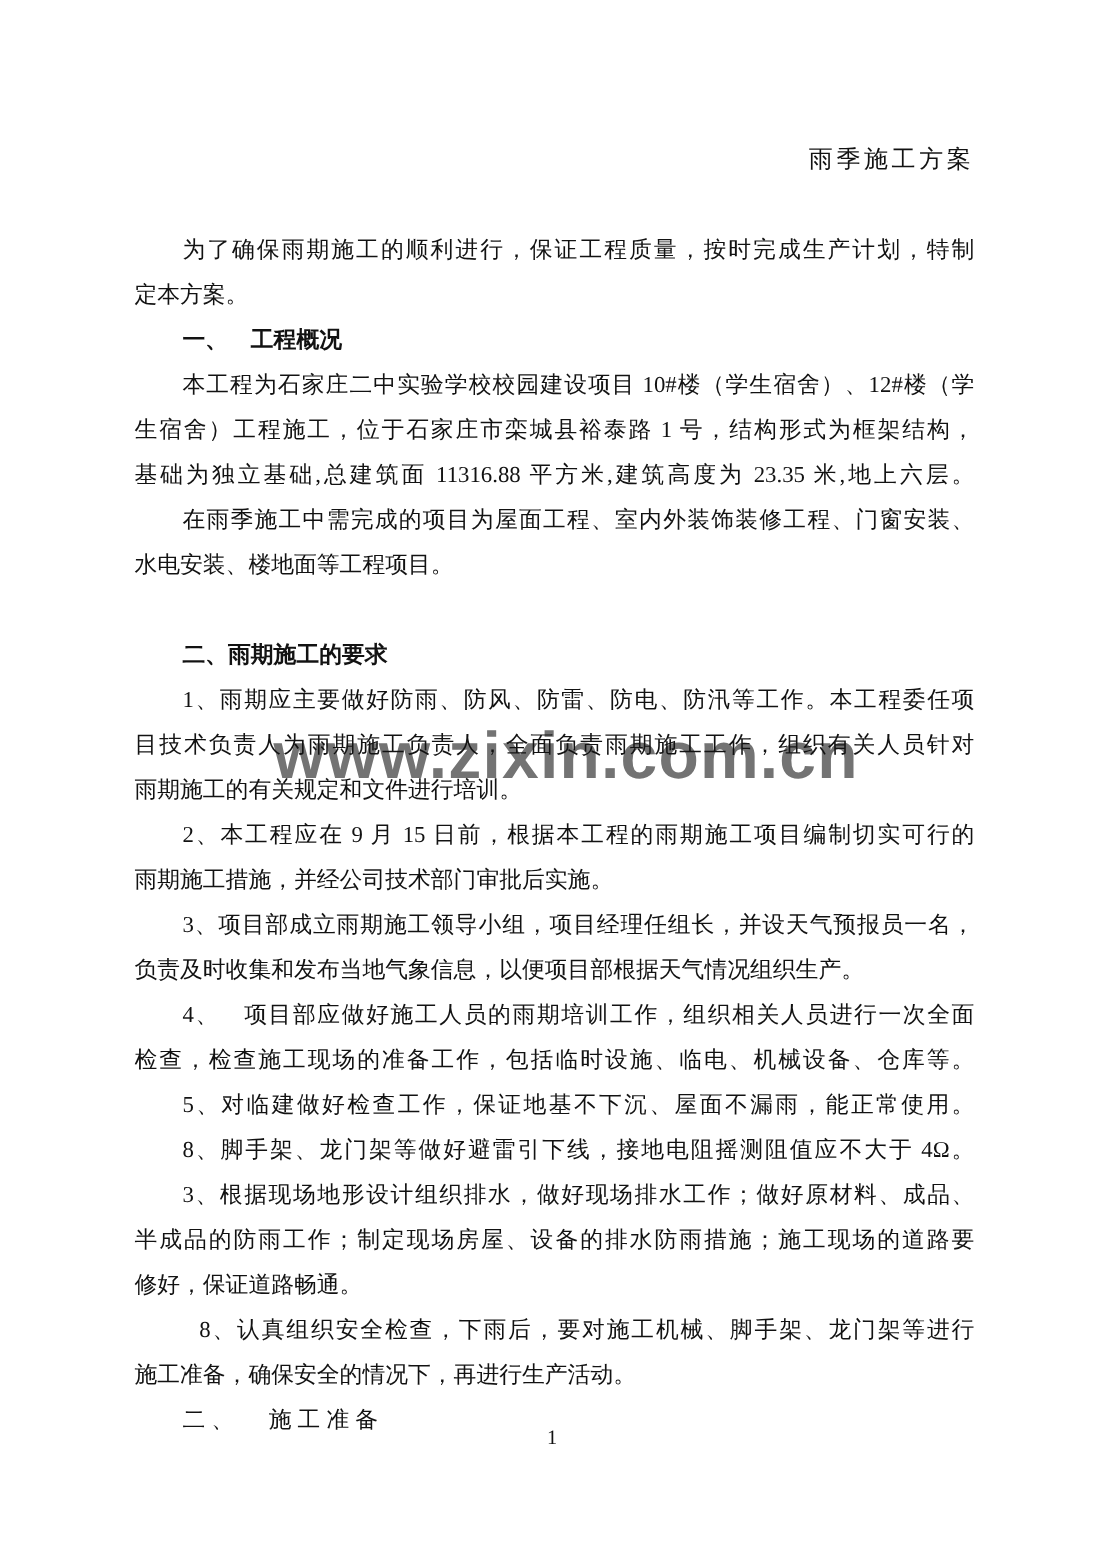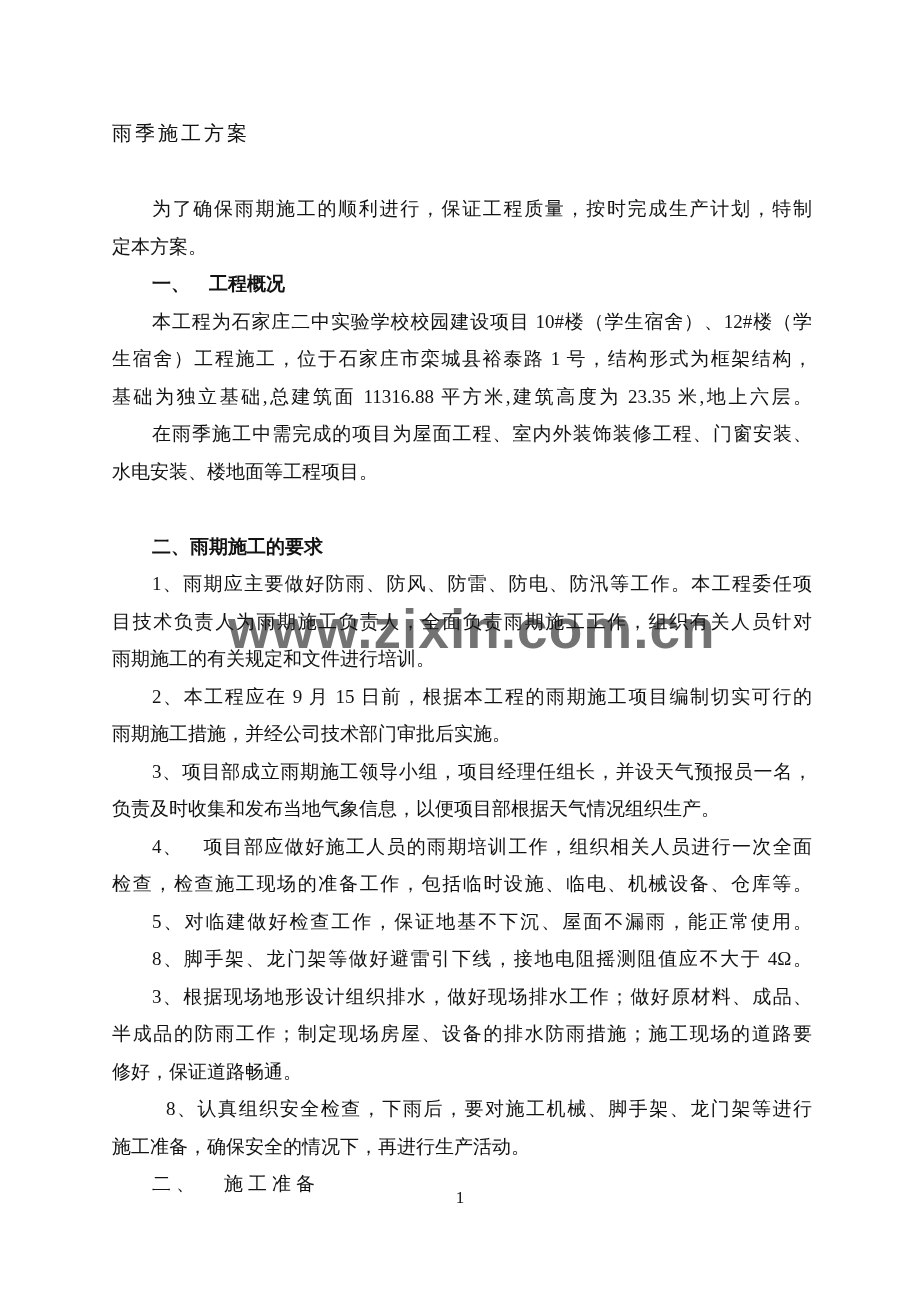--- a/index.html
+++ b/index.html
@@ -42,21 +42,21 @@
     text-align:justify;
     text-align-last:justify;
   }
   .line.ind   { padding-left:40px; }
   .line.ind-lg{ padding-left:54px; }
   .line.bold  { font-weight:bold; }
   .line.spread{ letter-spacing:5px; }
   .title-line {
     height:37.5px; line-height:37.5px;
     font-size:20px;
-    text-align:left;
+    text-align:right;
     letter-spacing:3px;
   }
   .page-number {
     position:absolute;
     left:0; right:0; top:1188px;
     z-index:1;
     text-align:center;
     font-size:17px;
     line-height:20px;
   }

